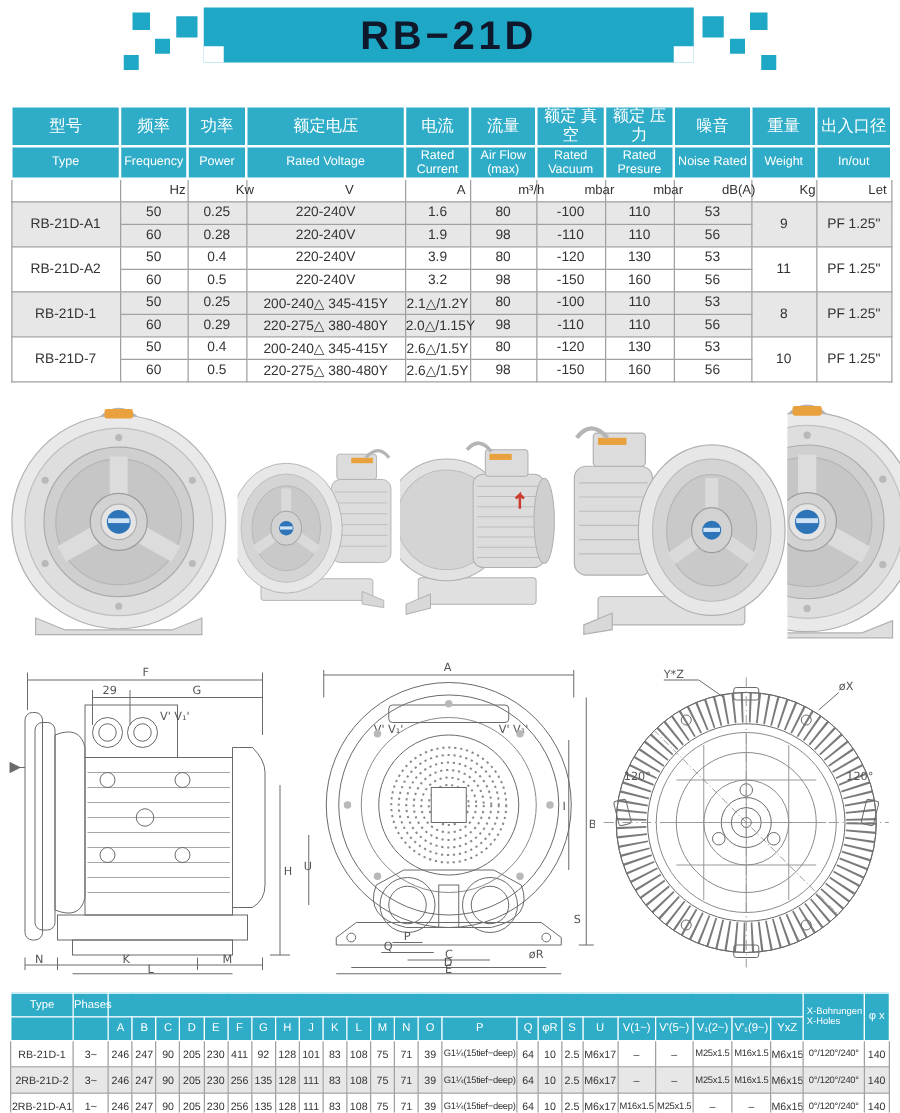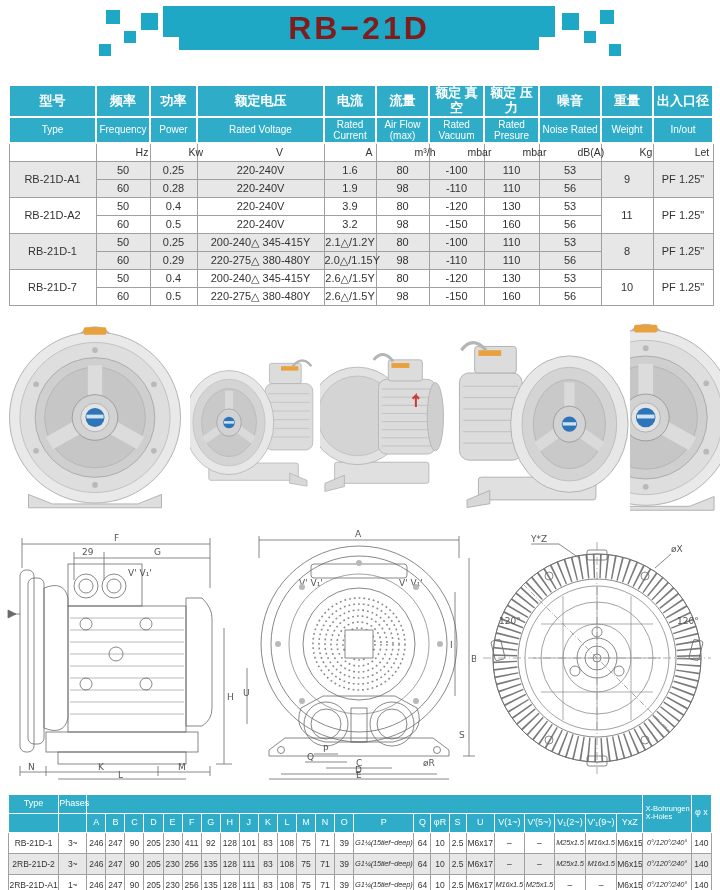--- a/index.html
+++ b/index.html
@@ -5,31 +5,31 @@
   * { margin:0; padding:0; box-sizing:border-box; }
   html,body { width:720px; height:890px; background:#fff; overflow:hidden;
               font-family:"Liberation Sans","DejaVu Sans",sans-serif; color:#333; }
   :root{
     --teal:#1fa7c6; --theader:#2fadc8; --shade:#e7e7e7; --bd:#a0a0a0; --line:#6a6a6a;
   }
   
   .header { position:relative; height:84px; }
   .banner { position:absolute; left:163px; top:6px; width:392px; height:44px;
             background:var(--teal); }
-  .banner .title { display:block; text-align:center; line-height:44px; color:#7f1d1d;
+  .banner .title { display:block; text-align:center; line-height:44px; color:#0f172a;
             font-size:32px; font-weight:bold; letter-spacing:3px; }
   .notch { position:absolute; background:#fff; width:16px; height:13px; bottom:0; }
   .notch.l { left:0; } .notch.r { right:0; }
   .pixel { position:absolute; background:var(--teal); }
   
   table { border-collapse:collapse; table-layout:fixed; }
   .spec { width:704px; margin:0 8px; }
   .spec th { background:var(--theader); color:#fff; font-weight:normal;
              border:2px solid #fff; line-height:1.15; }
-  .spec tr.zh th { font-size:13px; height:32px; font-weight:bold; }
+  .spec tr.zh th { font-size:13px; height:32px; font-weight:normal; }
   .spec tr.en th { font-size:10px; height:26px; }
   .spec td { border:1px solid var(--bd); text-align:center; font-size:11px;
              height:18px; background:#fff; }
   .spec tr.unit td { font-size:10.5px; height:18px;padding-left:38px; }
   .spec tr.shade td { background:var(--shade); }
   .spec td.model { font-size:11px; }
   .spec { border:1px solid #8d8d8d; }
   
   .photos { height:212px; margin-top:6px; display:flex; align-items:center; overflow:hidden; }
   .photos svg { display:block; }
@@ -37,21 +37,21 @@
   .drawings { height:258px; margin-top:4px; display:flex; justify-content:space-between;
               padding:0 6px; }
   .drawings text { font-family:"DejaVu Sans",sans-serif; font-size:9px; fill:#555; }
   
   .dims { width:704px; margin:8px 8px 0; }
   .dims th { background:var(--theader); color:#fff; font-weight:normal; font-size:9px;
              border:1.5px solid #fff; height:19px; line-height:1.1; }
   .dims td { border:1px solid var(--bd); text-align:center; font-size:8.5px; height:21px;
              background:#fff; overflow:hidden; white-space:nowrap; }
   .dims tr.shade td { background:var(--shade); }
-  .dims td.tight { font-size:7.5px; letter-spacing:-0.2px;font-style:italic; }
+  .dims td.tight { font-size:7.5px; letter-spacing:-0.2px; }
   .dims th.xh { font-size:7.5px; text-align:left; padding-left:2px; }
   .dims { border:1px solid #8d8d8d; }
 </style>
 </head>
 <body>
 
 <div class="header">
   <div class="pixel" style="left:106px;top:10px;width:14px;height:14px"></div>
   <div class="pixel" style="left:141px;top:13px;width:17px;height:17px"></div>
   <div class="pixel" style="left:124px;top:31px;width:12px;height:12px"></div>

